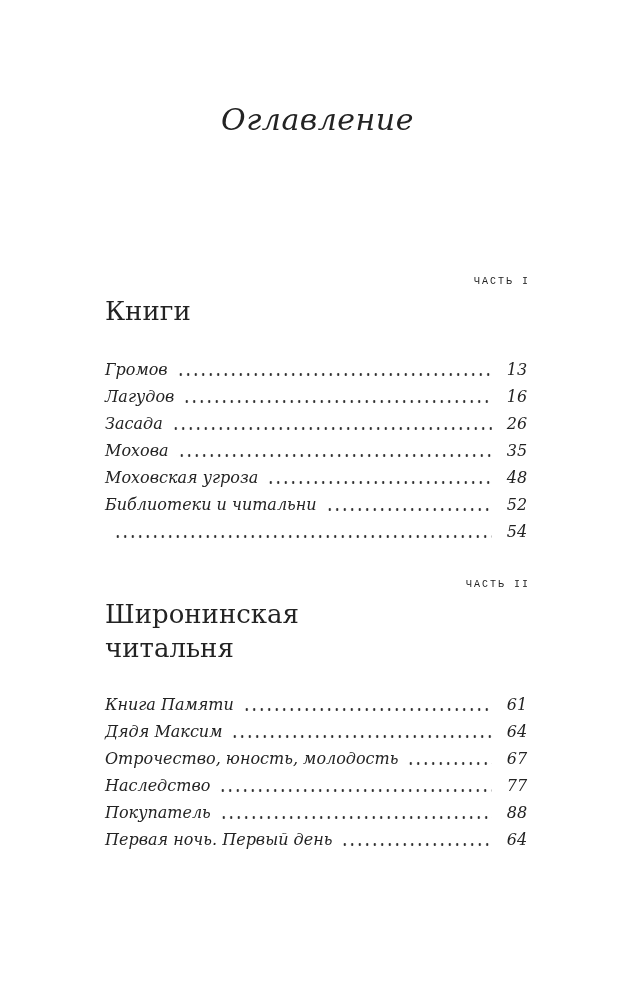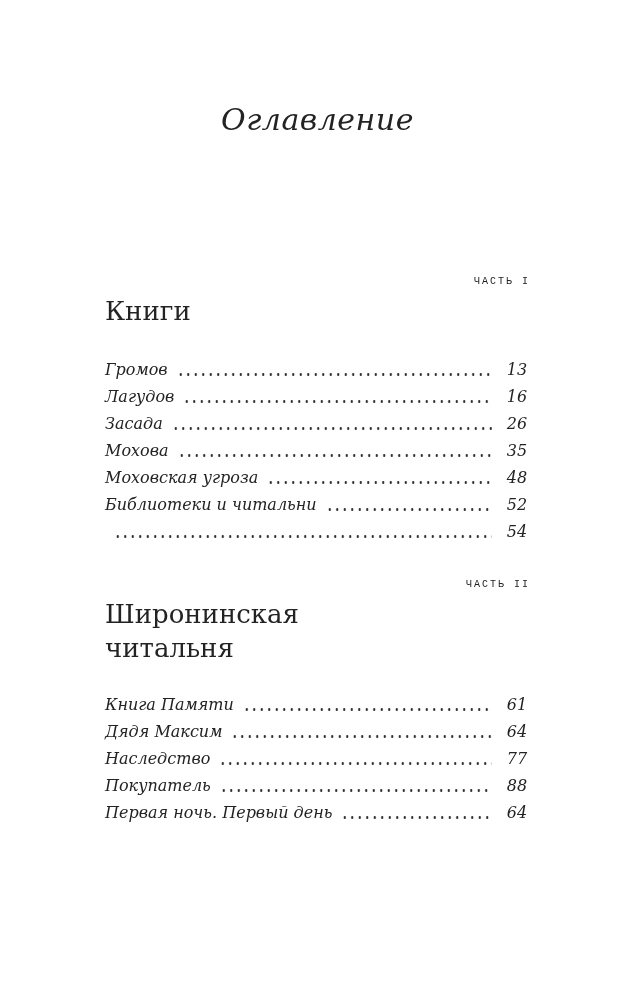--- a/index.html
+++ b/index.html
@@ -127,20 +127,25 @@
         <span class="toc-title">Книга Памяти</span>
         <span class="toc-leader"></span>
         <span class="toc-page">61</span>
       </div>
       <div class="toc-row">
         <span class="toc-title">Дядя Максим</span>
         <span class="toc-leader"></span>
         <span class="toc-page">64</span>
       </div>
       <div class="toc-row">
+        <span class="toc-title">Отрочество, юность, молодость</span>
+        <span class="toc-leader"></span>
+        <span class="toc-page">67</span>
+      </div>
+      <div class="toc-row">
         <span class="toc-title">Наследство</span>
         <span class="toc-leader"></span>
         <span class="toc-page">77</span>
       </div>
       <div class="toc-row">
         <span class="toc-title">Покупатель</span>
         <span class="toc-leader"></span>
         <span class="toc-page">88</span>
       </div>
       <div class="toc-row">

